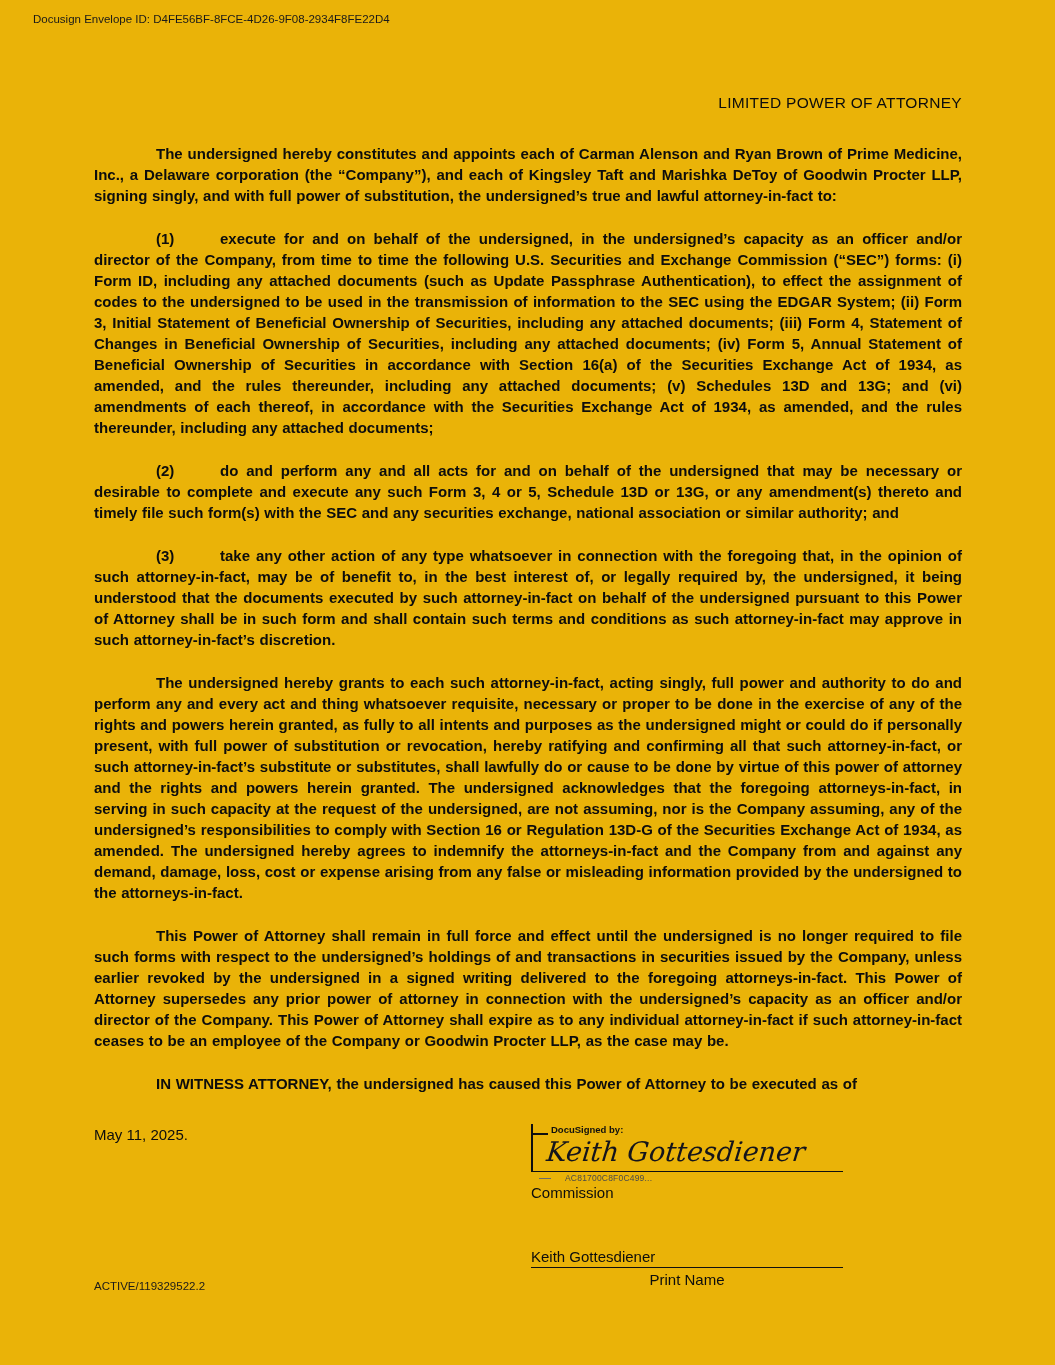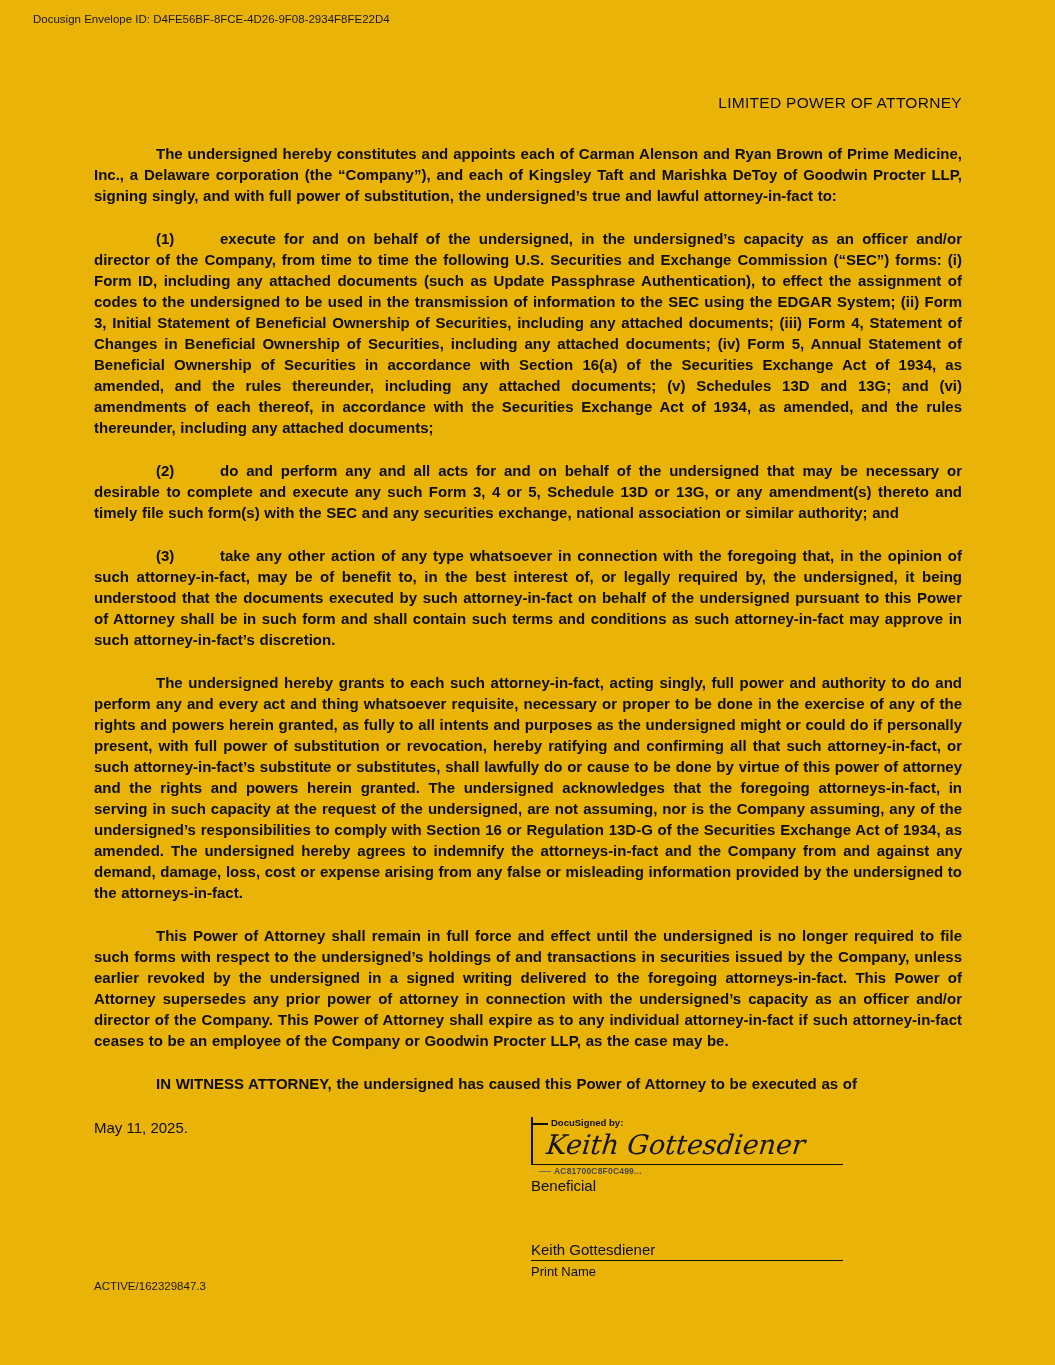--- a/index.html
+++ b/index.html
@@ -49,40 +49,40 @@
     display: inline-block;
     width: 64px;
     text-indent: 0;
   }
   .witness {
     margin-bottom: 0;
   }
   
   .sig-row {
     position: relative;
-    margin-top: 23px;
+    margin-top: 30px;
     min-height: 200px;
   }
   .date {
     position: absolute;
     left: 0;
     top: 2px;
     font-size: 15px;
   }
   .sig-col {
     margin-left: 437px;
     width: 312px;
   }
   .ds-stamp {
     border-left: 2px solid #101010;
     height: 47px;
   }
   .ds-top-row {
     display: flex;
-    align-items: center;
+    align-items: flex-end;
     height: 11px;
   }
   .ds-top-line {
     width: 15px;
     height: 2px;
     background: #101010;
     margin-top: 3px;
     margin-right: 3px;
   }
   .ds-by {
@@ -103,25 +103,24 @@
     color: #14141c;
   }
   .sig-underline {
     width: 312px;
     height: 0;
     border-top: 1.6px solid #101010;
   }
   .ds-id-row {
     display: flex;
     align-items: center;
-    gap: 3px;
+    gap: 14px;
     margin-left: 8px;
     margin-top: 2px;
     height: 9px;
-    font-weight: bold;
   }
   .ds-bottom-line {
     width: 12px;
     height: 1.5px;
     background: #6a6a6a;
   }
   .ds-id {
     font-size: 8.5px;
     color: #4a4a4a;
     line-height: 9px;
@@ -132,22 +131,23 @@
     margin-top: 1px;
   }
   .print-name {
     font-size: 15px;
     border-bottom: 1.5px solid #101010;
     width: 312px;
     padding-bottom: 2px;
     margin-top: 47px;
   }
   .print-label {
-    font-size: 13px;
+    font-size: 15px;
     margin-top: 3px;
+    text-align: center;
   }
   .doc-footer {
     position: absolute;
     left: 94px;
     top: 1280px;
     font-size: 11.5px;
     color: #1a1a1a;
   }
 </style>
 </head>
@@ -189,26 +189,26 @@
           <div class="ds-script">Keith Gottesdiener</div>
         </div>
 
         <div class="sig-underline"></div>
 
         <div class="ds-id-row">
           <span class="ds-bottom-line"></span>
           <span class="ds-id">AC81700C8F0C499...</span>
         </div>
 
-        <div class="sig-label">Beneficial</div>
+        <div class="sig-label">Commission</div>
 
         <div class="print-name">Keith Gottesdiener</div>
 
         <div class="print-label">Print Name</div>
 
       </div>
     </div>
 
   </div>
 
-  <div class="doc-footer">ACTIVE/162329847.3</div>
+  <div class="doc-footer">ACTIVE/119329522.2</div>
 
 </div>
 
 </body></html>

